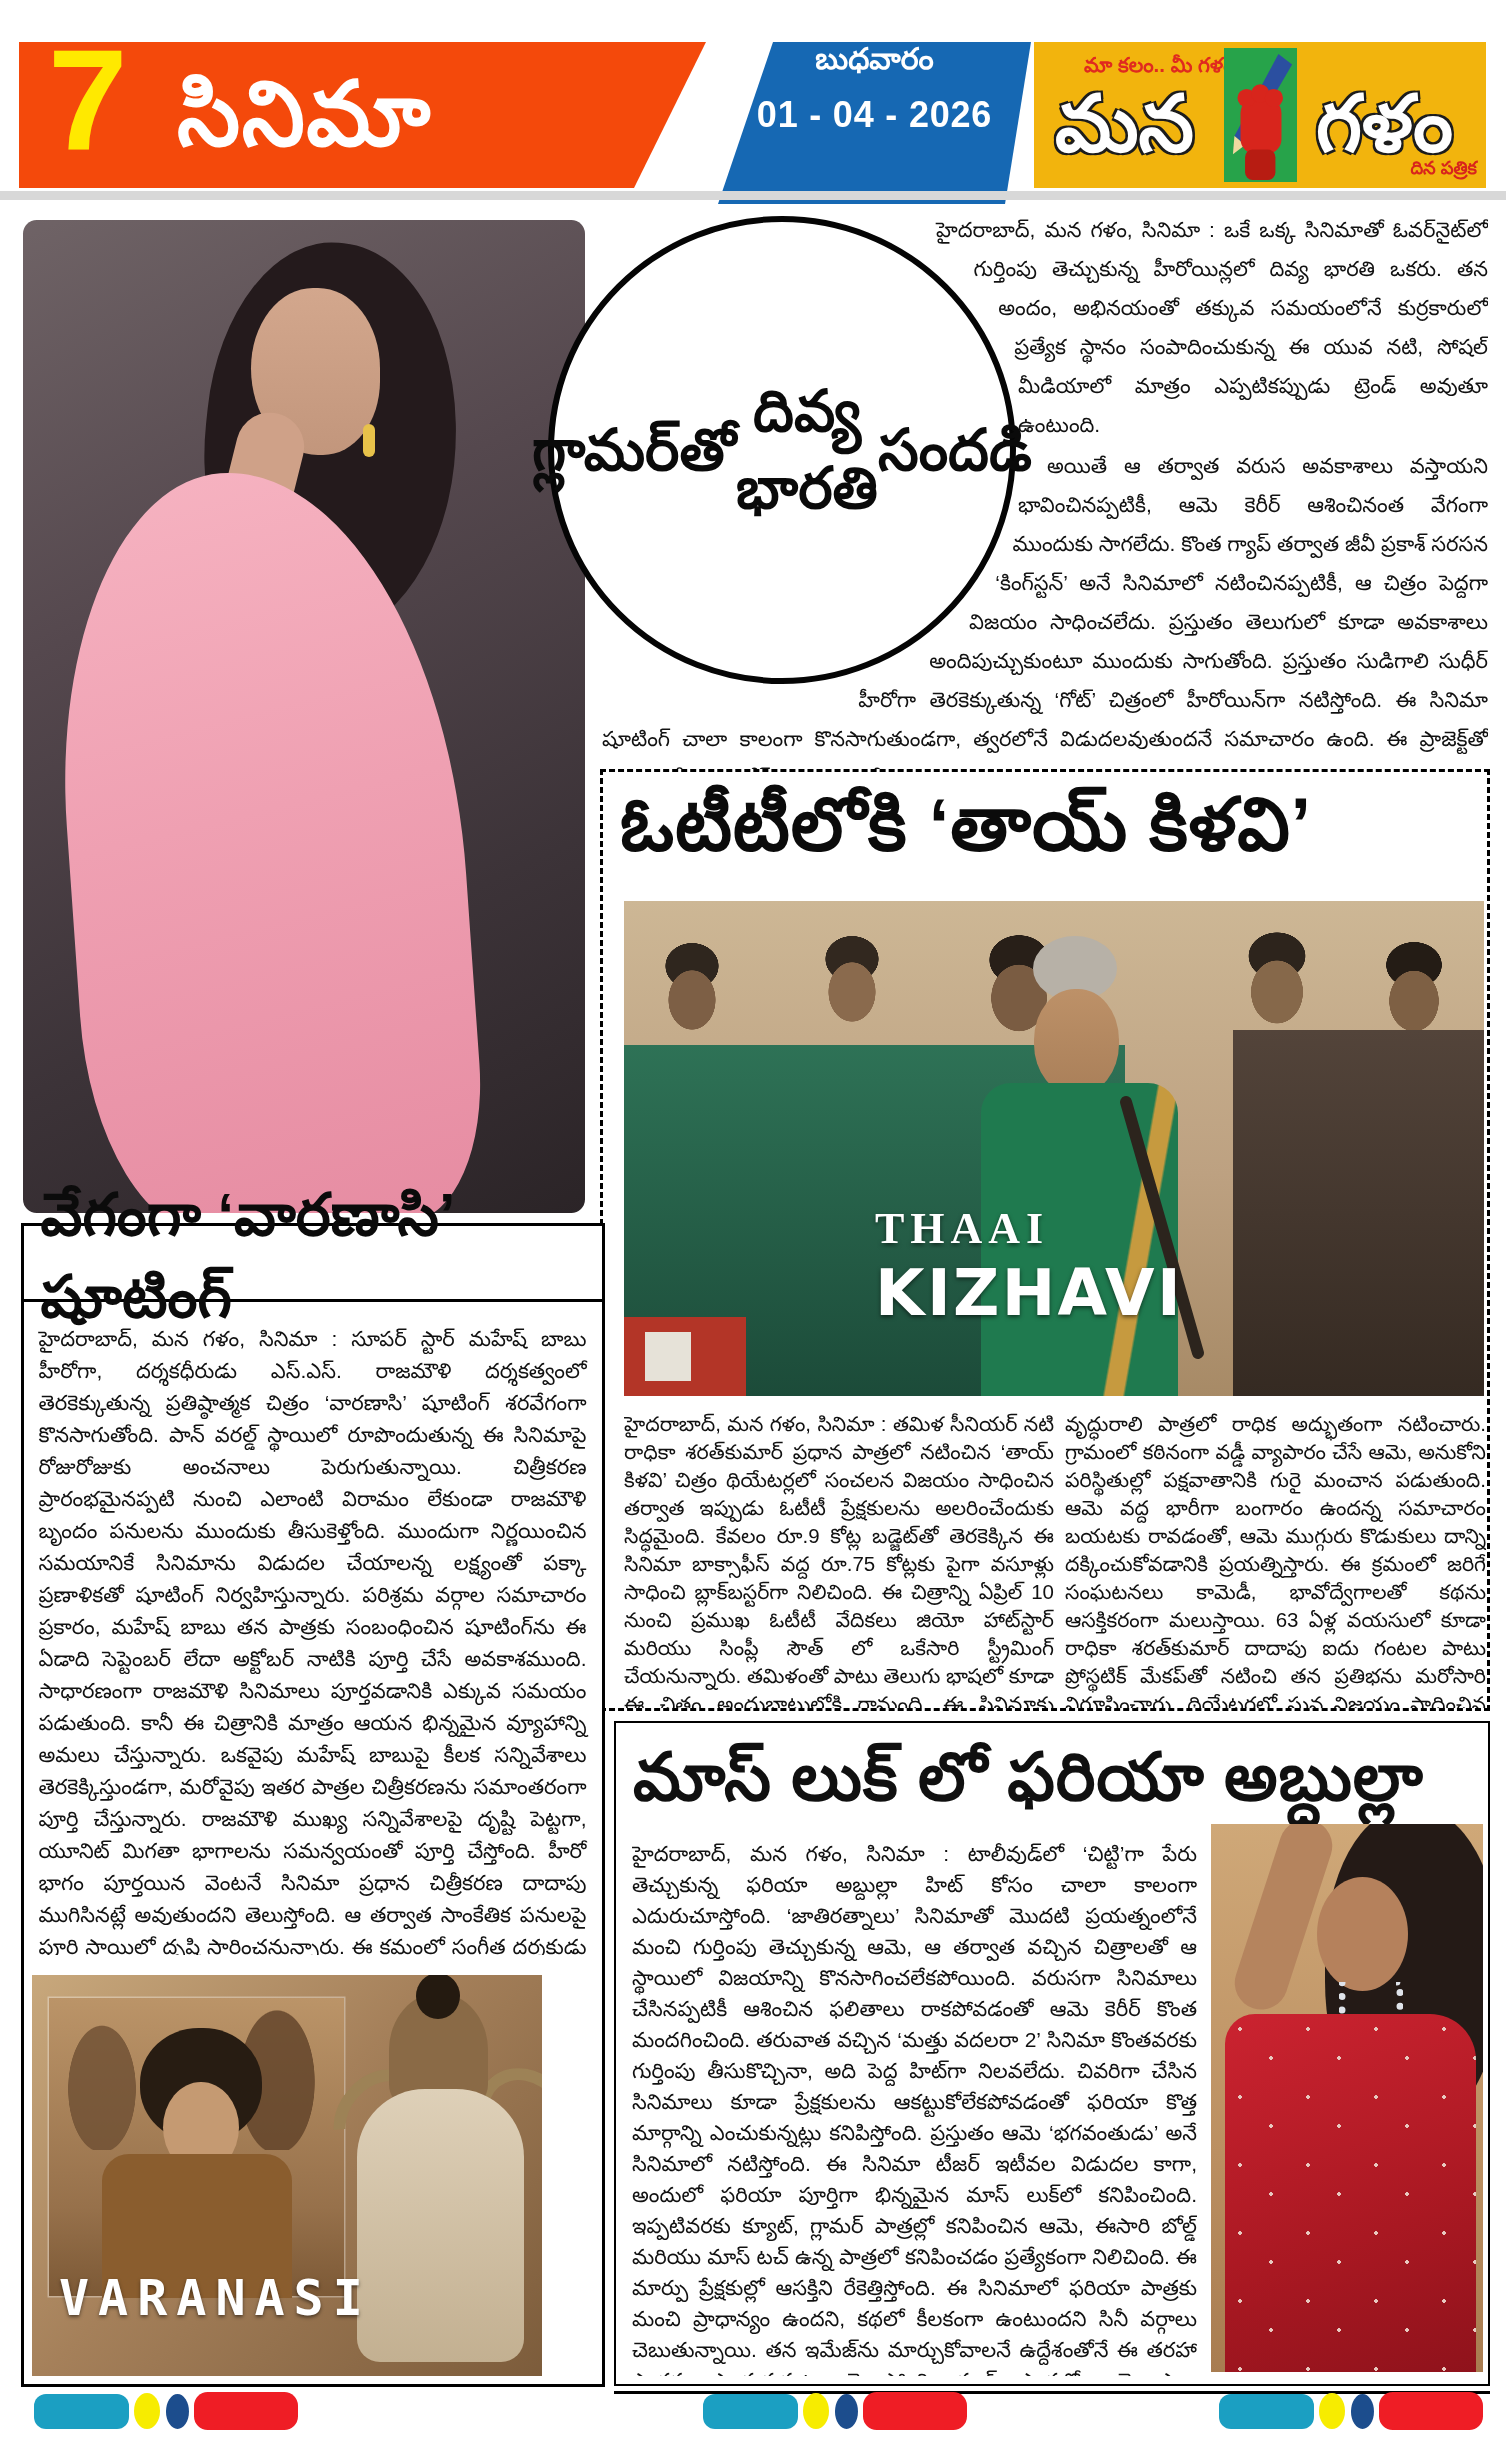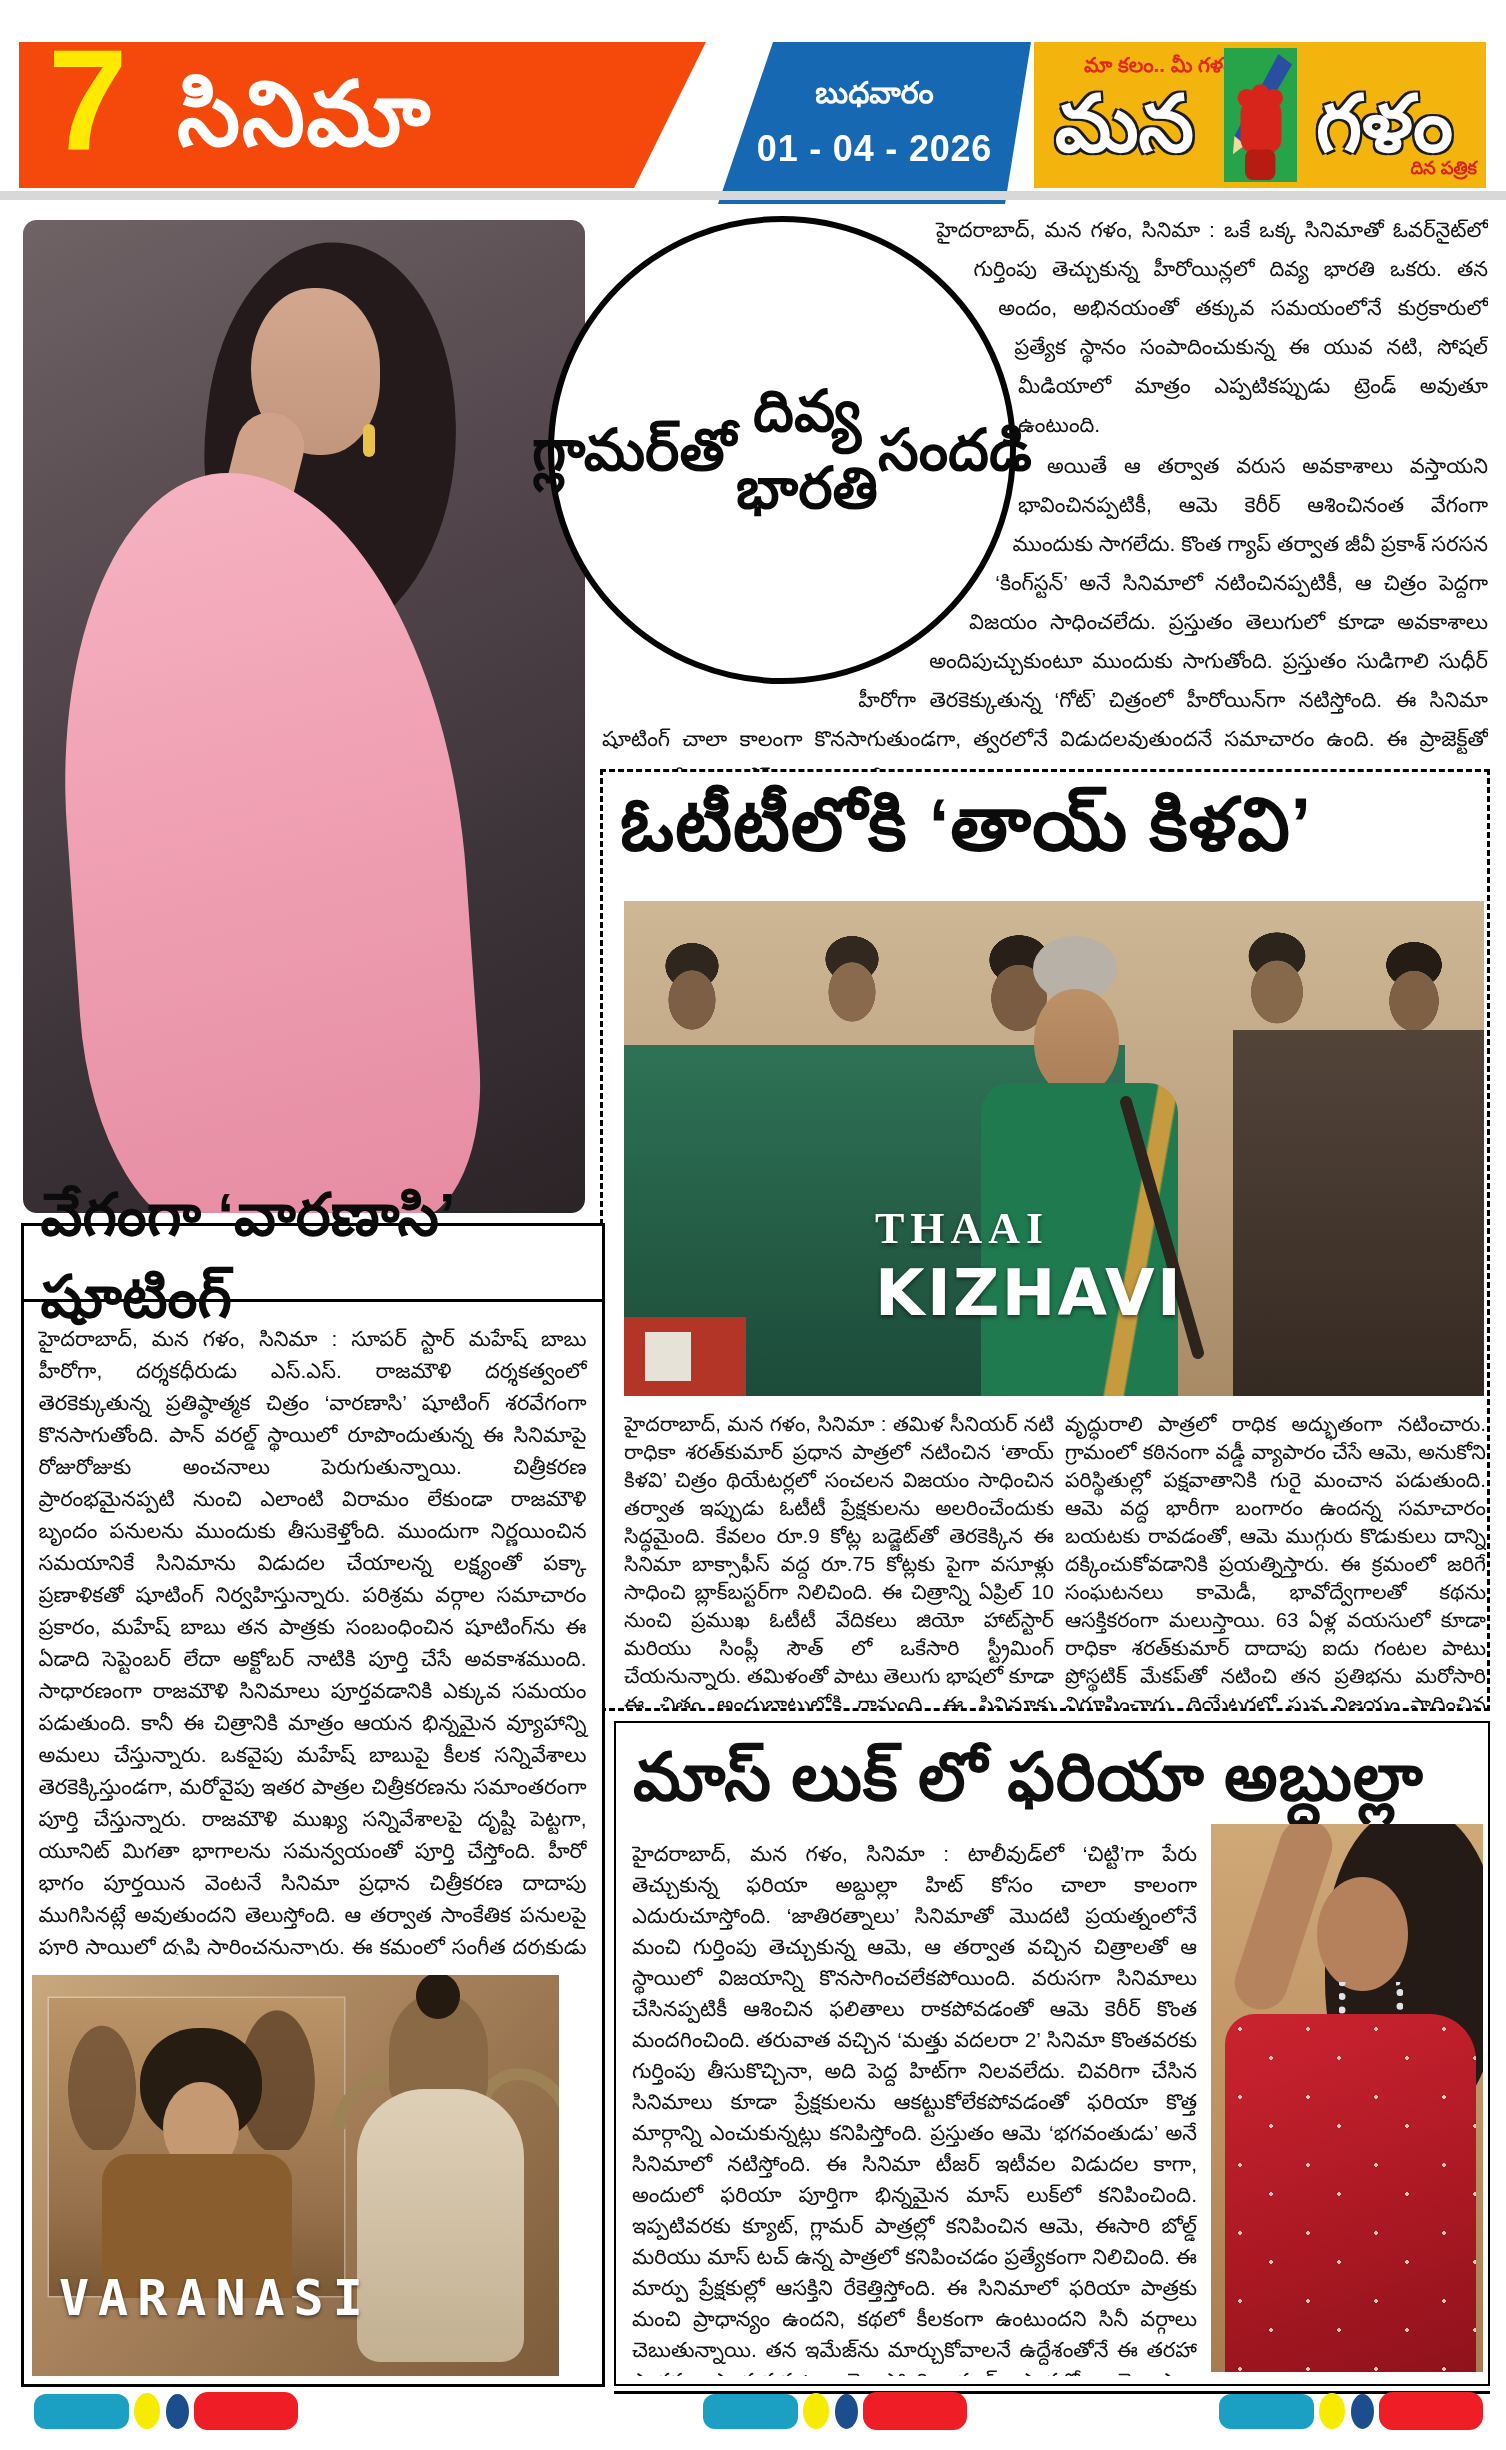--- a/index.html
+++ b/index.html
@@ -6,21 +6,21 @@
   #page{position:relative;width:1507px;height:2450px;background:#ffffff;overflow:hidden;
         font-family:"Liberation Sans","DejaVu Sans",sans-serif;color:#111;}
 
   
   .hdr-orange{position:absolute;left:19px;top:42px;width:687px;height:146px;background:#f4490b;
               clip-path:polygon(0 0,100% 0,calc(100% - 72px) 100%,0 100%);}
   .hdr-pagenum{position:absolute;left:29px;top:-13.7px;font-size:143px;font-weight:700;color:#ffe900;line-height:1;}
   .hdr-section{position:absolute;left:158px;top:21px;font-size:90px;font-weight:800;color:#ffffff;letter-spacing:1.5px;}
   .hdr-blue{position:absolute;left:718px;top:42px;width:313px;height:162px;background:#1668b3;
             clip-path:polygon(55px 0,100% 0,calc(100% - 26px) 100%,0 100%);
-            display:flex;flex-direction:column;align-items:center;justify-content:center;gap:10.6px;}
+            display:flex;flex-direction:column;align-items:center;gap:10.6px;}
   .hdr-day{font-size:30px;font-weight:600;color:#fff;}
   .hdr-date{font-size:36px;font-weight:800;color:#fff;letter-spacing:0.8px;}
   .hdr-logo{position:absolute;left:1034px;top:42px;width:452px;height:146px;background:#f2b40d;overflow:hidden;}
   .logo-tagline{position:absolute;left:50px;top:10.6px;font-size:20.5px;font-weight:700;color:#e02a1f;}
   .logo-green{position:absolute;left:190px;top:6px;width:73px;height:134px;background:#27a34a;}
   .logo-word{position:absolute;top:36px;font-size:79px;font-weight:800;color:#ffffff;
              text-shadow:-2.3px -2.3px 0 #1c1c1c,2.3px -2.3px 0 #1c1c1c,-2.3px 2.3px 0 #1c1c1c,2.3px 2.3px 0 #1c1c1c;}
   .logo-word.left{left:21px;}
   .logo-word.right{left:282px;}
   .logo-sub{position:absolute;right:9px;bottom:4.6px;font-size:18px;font-weight:700;color:#d8251c;}
@@ -85,21 +85,21 @@
   .thaai-col.c2{left:1065px;width:421px;}
   .thaai-col p{margin:0;}
 
   
   .var-box{position:absolute;left:20.5px;top:1223px;width:584px;height:1164px;border:3px solid #000;box-sizing:border-box;background:#fff;}
   .var-headline{height:73px;border-bottom:3px solid #000;display:flex;align-items:center;padding-left:17px;
                 font-size:59px;font-weight:900;color:#0b0b0b;}
   .var-body{padding:21px 15px 0 15px;font-size:21px;line-height:32px;text-align:justify;overflow:hidden;height:653px;box-sizing:border-box;}
   .var-body p{margin:0;}
   .var-poster{position:absolute;left:32px;top:1975px;width:510px;height:401px;overflow:hidden;
-              background:linear-gradient(135deg,#c8a87c 0%,#a5805a 45%,#7c5c3b 100%);padding-left:17px;}
+              background:linear-gradient(135deg,#c8a87c 0%,#a5805a 45%,#7c5c3b 100%);}
   .vp-inset{position:absolute;left:16.7px;top:23px;width:295px;height:298px;
             background:linear-gradient(#bb9468,#97714b 70%,#7c5936);box-shadow:0 0 0 1.5px rgba(255,255,255,.35);}
   .vp-temples{position:absolute;left:0;top:0;width:100%;height:152px;
             background:radial-gradient(61px 114px at 53px 91px,#6e4f33 55%,rgba(0,0,0,0) 56%),
                        radial-gradient(68px 129px at 228px 84px,#5f4128 55%,rgba(0,0,0,0) 56%);opacity:.8;}
   .vp-hair{position:absolute;left:91px;top:30px;width:122px;height:114px;background:#271c12;border-radius:48%;}
   .vp-face{position:absolute;left:114px;top:84px;width:76px;height:91px;background:#c59a72;border-radius:50%;}
   .vp-shirt{position:absolute;left:53px;top:156px;width:190px;height:144px;background:#8a5d2e;border-radius:27px 27px 0 0;}
   .vp-bull{position:absolute;left:325px;top:114px;width:167px;height:273px;background:linear-gradient(#ded0b8,#c3b091);
            border-radius:68px 68px 23px 23px;}

